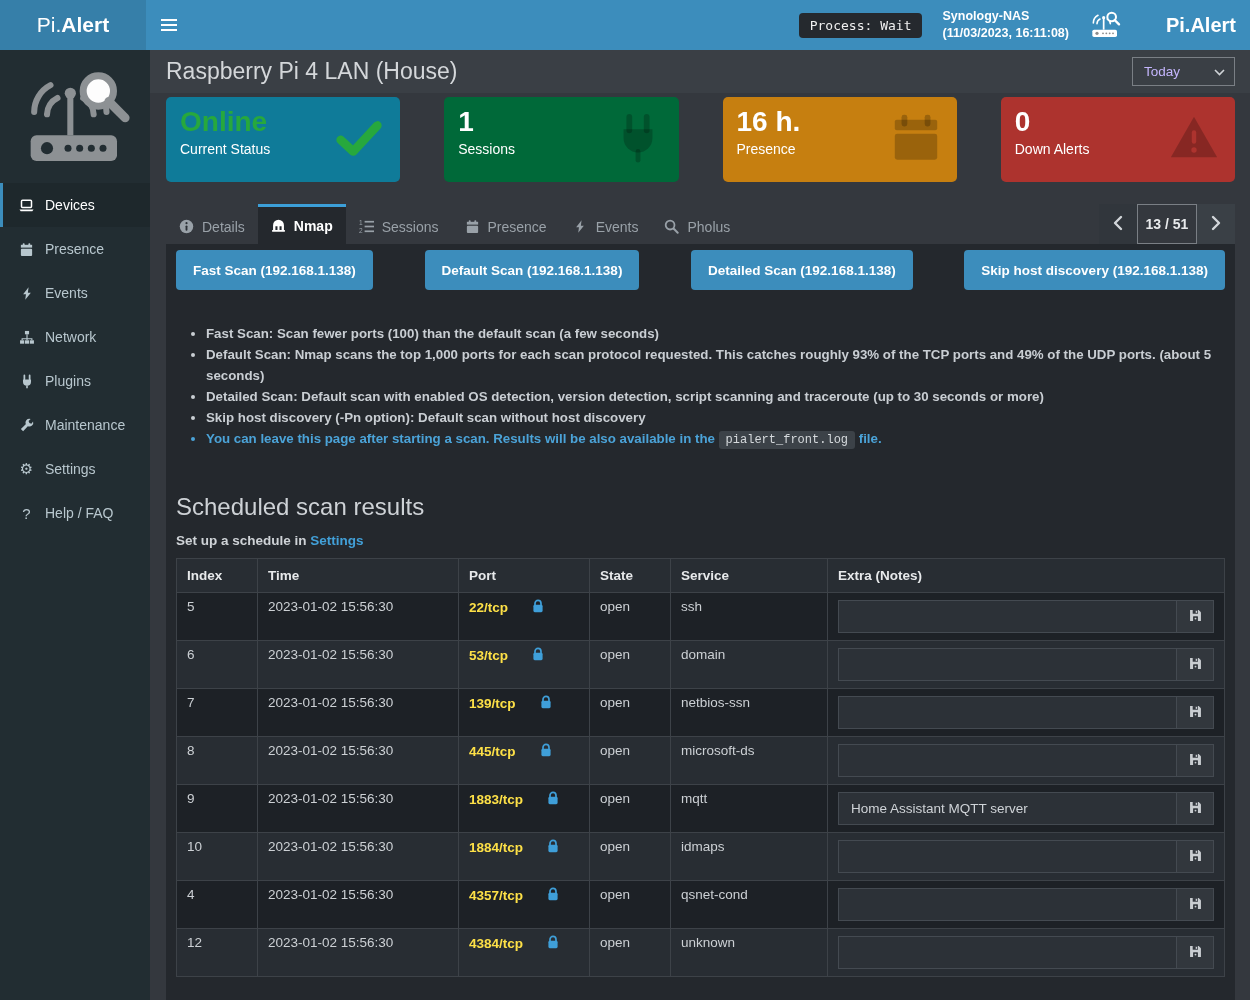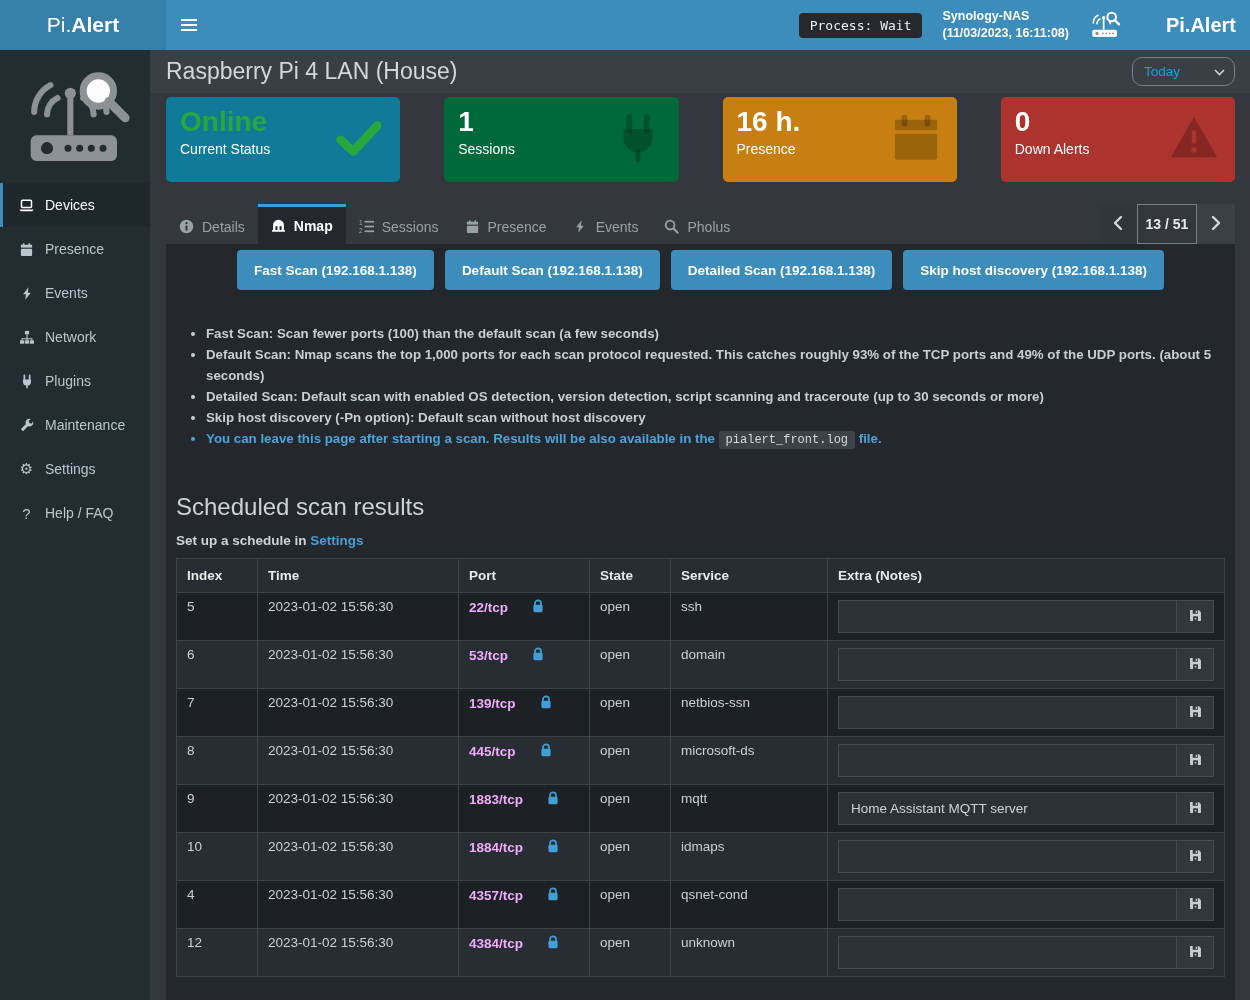--- a/index.html
+++ b/index.html
@@ -1,21 +1,21 @@
 <!DOCTYPE html>
 <html><head>
 <meta charset="utf-8">
 <style>
   * { margin:0; padding:0; box-sizing:border-box; }
   html,body { width:1250px; height:1000px; overflow:hidden; }
   body { font-family:"Liberation Sans", sans-serif; background:#34383e; color:#c9ced3; position:relative; }
 
   
   .topbar { position:fixed; top:0; left:0; width:1250px; height:50px; display:flex; z-index:20; }
-  .brand { width:166px; height:50px; background:#367fa9; color:#fff; font-size:21px;
+  .brand { width:146px; height:50px; background:#367fa9; color:#fff; font-size:21px;
            display:flex; align-items:center; justify-content:center; }
   .brand b { font-weight:bold; }
   .topnav { flex:1; background:#3c8dbc; display:flex; align-items:center; }
   .hamburger { width:46px; height:50px; display:flex; flex-direction:column; gap:3px;
                align-items:center; justify-content:center; background:none; border:none; cursor:pointer; }
   .hamburger i { width:16px; height:2px; background:#fff; display:block; }
   .topnav-right { margin-left:auto; display:flex; align-items:center; gap:20px; padding-right:14px; }
   .process-badge { font-family:"DejaVu Sans Mono", monospace; font-size:13px; color:#f0f0f0;
                    background:#25292e; padding:5px 11px; border-radius:4px; }
   .nas-block { color:#fff; font-size:12.5px; font-weight:bold; line-height:1.35; text-align:left; }
@@ -35,22 +35,22 @@
   .side-item .icn { width:17px; height:16px; flex:0 0 17px; display:flex; align-items:center; justify-content:center; }
   .glyph { font-family:"DejaVu Sans", sans-serif; font-size:15px; line-height:1; }
 
   
   .main { margin:50px 0 0 150px; width:1100px; height:950px; background:#34383e;
           display:flex; flex-direction:column; overflow:hidden; }
   .content-header { height:43px; background:#3a3f45; display:flex; align-items:center;
                     justify-content:space-between; padding:0 15px 0 16px; flex:0 0 43px; }
   .page-title { font-size:23px; font-weight:normal; color:#d4d7da; }
   .period-select { width:103px; height:29px; border:1px solid #7a7f85; background:transparent;
-                   color:#0ea5e9; font-size:13.5px; display:flex; align-items:center;
-                   justify-content:space-between; padding:0 9px 0 11px; border-radius:10px; cursor:pointer; }
+                   color:#c4b5fd; font-size:13.5px; display:flex; align-items:center;
+                   justify-content:space-between; padding:0 9px 0 11px; border-radius:0; cursor:pointer; }
 
   
   .cards-row { display:flex; gap:44px; padding:4px 15px 0 16px; flex:0 0 89px; }
   .card { flex:1; height:85px; border-radius:5px; position:relative; padding:9px 14px; color:#fff; overflow:hidden; }
   .card-value { font-size:28px; font-weight:bold; line-height:1.15; }
   .card-label { font-size:14px; margin-top:3px; }
   .card-icon { position:absolute; right:14px; top:14px; width:54px; height:54px; color:rgba(0,0,0,0.22); }
   .card-icon.bright { color:#27a83d; }
 
   
@@ -62,40 +62,40 @@
   .pager { margin-left:auto; display:flex; align-items:stretch; height:40px; }
   .pg-btn { width:38px; display:flex; align-items:center; justify-content:center; border:none; cursor:pointer; color:#d2d6da; }
   .pg-prev { background:#31363c; }
   .pg-next { background:#3a4046; }
   .pg-box { width:60px; border:1px solid #7a7f85; display:flex; align-items:center; justify-content:center;
             color:#e8eaec; font-size:14px; font-weight:bold; background:#34383e; }
 
   
   .panel { margin:0 15px 0 16px; background:#24282d; flex:1; padding:6px 10px 0; overflow:hidden; }
   .nmap-title { color:#4cc5c3; font-size:17.5px; font-weight:bold; margin:12px 0 20px; }
-  .scan-btn-row { display:flex; justify-content:center; gap:11px; }
+  .scan-btn-row { display:flex; justify-content:space-between; gap:11px; }
   .scan-btn { background:#3c8dbc; border:none; border-radius:4px; color:#fff; font-weight:bold;
               font-size:13.5px; height:40px; padding:0 17px; cursor:pointer; font-family:inherit; }
   .notes { margin:33px 0 0; padding-left:30px; font-size:13.3px; font-weight:600; color:#c9ced3; }
   .notes li { line-height:21px; }
   .note-link { color:#4ba3d8; }
   .code-chip { font-family:Liberation Mono, monospace; font-size:12px; font-weight:normal;
                background:#3c4248; color:#d6dadd; padding:2px 7px; border-radius:3px; }
   .sched-title { font-size:24px; font-weight:normal; color:#ced2d6; margin:42px 0 12px; }
   .sched-sub { font-size:13.5px; font-weight:bold; color:#cfd3d7; margin-bottom:10px; }
   .sched-sub a { color:#42a0d8; text-decoration:none; cursor:pointer; }
 
   
   table { width:100%; border-collapse:collapse; font-size:13.5px; }
   th, td { border:1px solid #3d4248; text-align:left; }
   th { padding:9px 10px; color:#e7e9eb; background:#282d33; font-size:13.5px; }
   td { padding:6px 10px; color:#ccd0d4; vertical-align:top; }
   tbody tr:nth-child(odd)  { background:#1d2126; }
   tbody tr:nth-child(even) { background:#282d33; }
-  td .port-link { color:#f0abfc; text-decoration:none; display:inline-flex; align-items:center; gap:24px;
+  td .port-link { color:#fde047; text-decoration:none; display:inline-flex; align-items:center; gap:24px;
                   font-weight:600; cursor:pointer; }
   .note-group { display:flex; align-items:stretch; border:1px solid #444a51; background:#2c3137; height:33px; margin:1px 0; }
   .note-group input { flex:1; background:transparent; border:none; outline:none; color:#cfd3d7;
                       font-size:13.5px; padding:0 12px; font-family:inherit; }
   .save-btn { width:37px; border:none; border-left:1px solid #444a51; background:#32373d;
               display:flex; align-items:center; justify-content:center; color:#c9cdd1; cursor:pointer; }
 </style>
 </head>
 <body>
 

